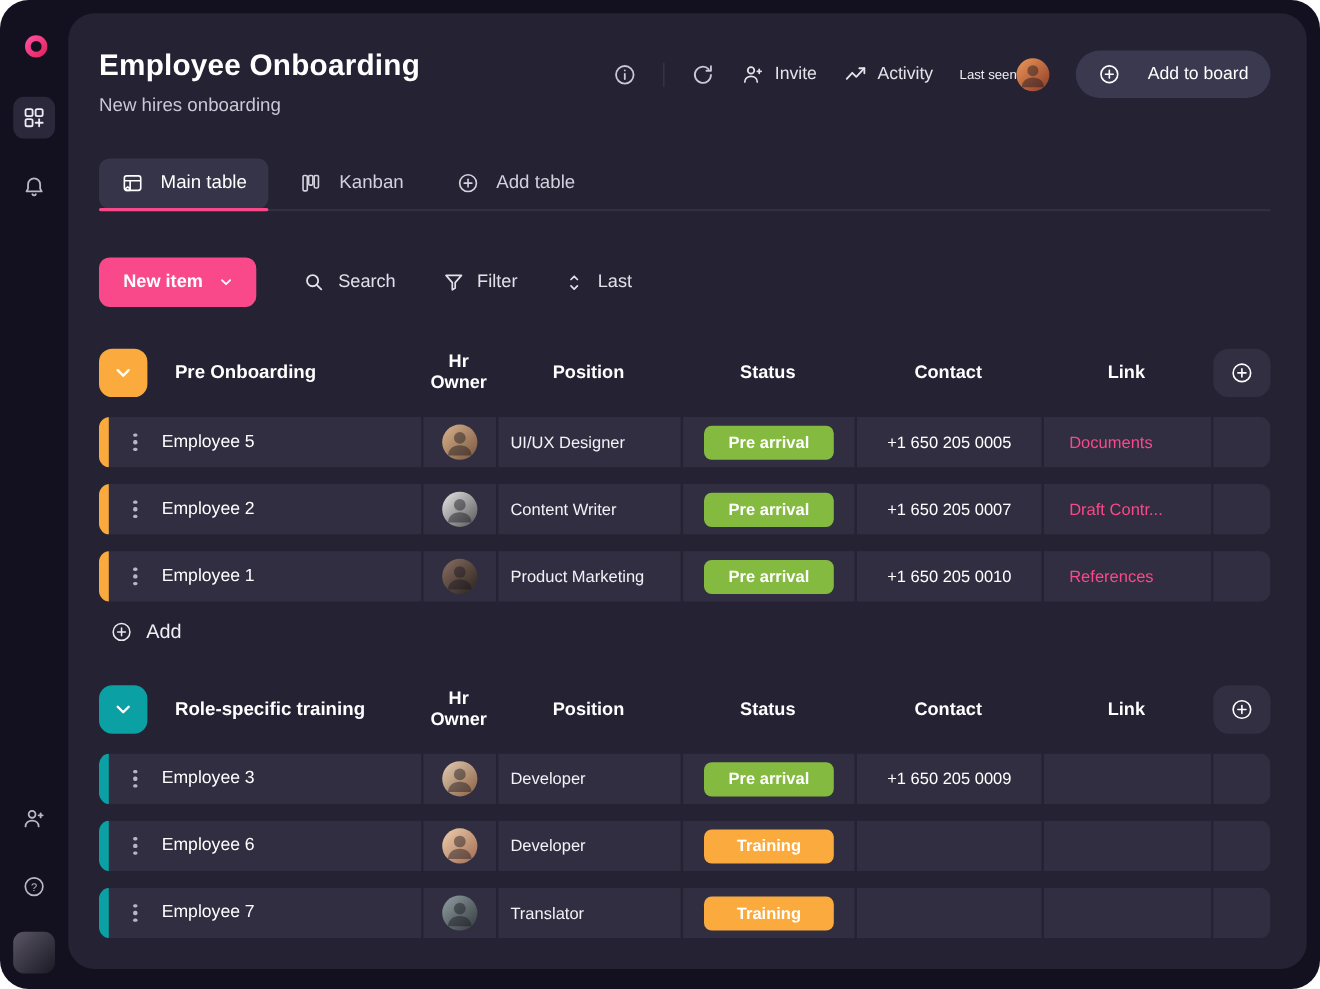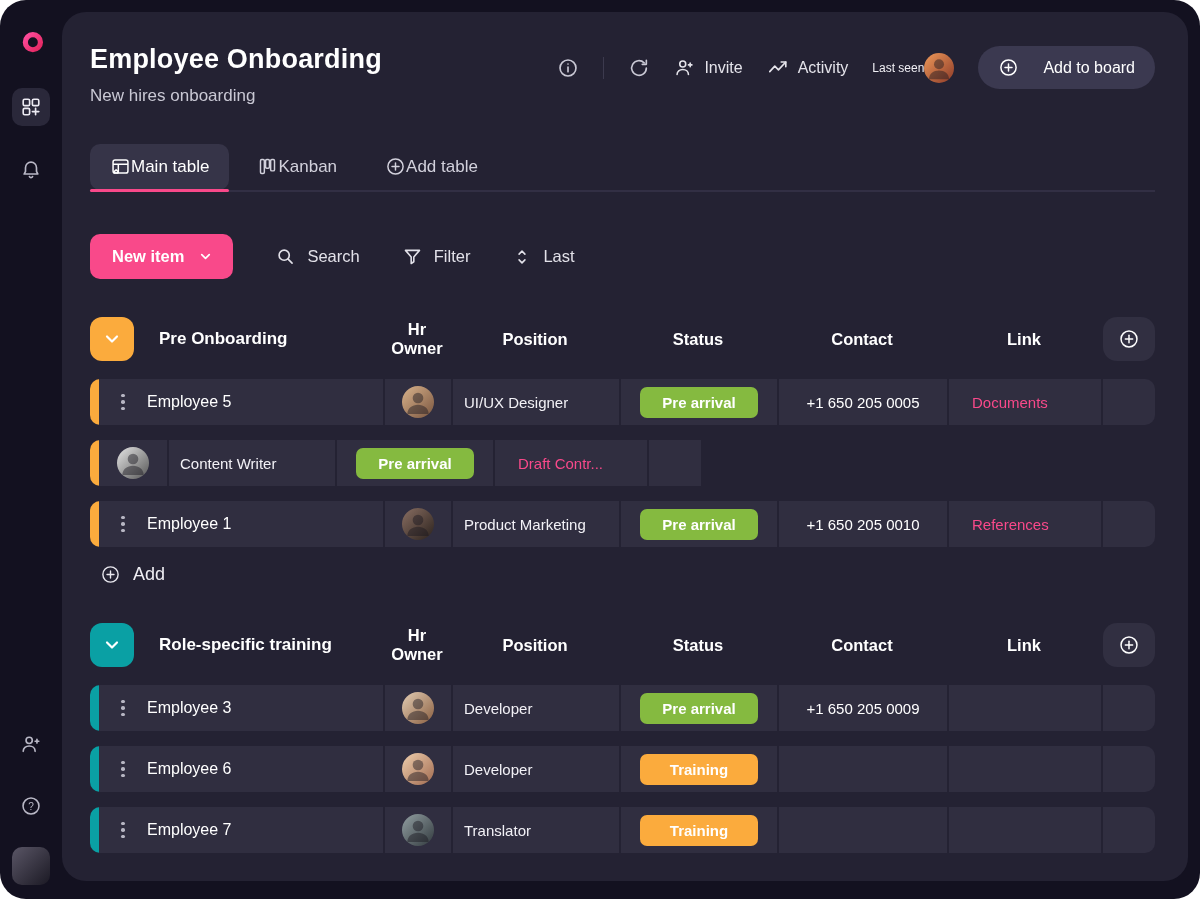--- a/index.html
+++ b/index.html
@@ -31,21 +31,21 @@
   .v-div{width:1px;height:22px;background:#3c3a4e}
   .hdr-link{display:flex;align-items:center;gap:9px;color:#e4e3ea;font-size:16px;cursor:pointer;background:none;border:none;padding:0}
   .last-seen{display:flex;align-items:center;gap:0;color:#f1f0f5;font-size:12px}
   .avatar{border-radius:50%;display:grid;place-items:center;overflow:hidden}
   .av30{width:30px;height:30px}
   .av32{width:32px;height:32px}
   .pill{display:flex;align-items:center;gap:24px;background:var(--elev);border:none;color:#fff;font-size:16px;padding:11px 20px;border-radius:22px;cursor:pointer}
 
   
   .tabs{margin-top:38px;display:flex;gap:8px;border-bottom:2px solid var(--line);position:relative}
-  .tab{display:flex;align-items:center;gap:0;color:#d2d1dc;font-size:17px;padding:12px 20px 13px;border-radius:10px;position:relative;cursor:pointer;background:none;border:none}
+  .tab{display:flex;gap:15px;color:#d2d1dc;font-size:17px;padding:12px 20px 13px;border-radius:10px;position:relative;cursor:pointer;background:none;border:none}
   .tab.active{background:#363448;color:#fff}
   .tab.active::after{content:"";position:absolute;left:0;right:0;bottom:-2px;height:3px;background:var(--pink);border-radius:2px}
 
   
   .toolbar{margin-top:42px;display:flex;align-items:center;gap:42px}
   .new-item{display:flex;align-items:center;gap:14px;background:var(--pink);color:#fff;font-size:16.5px;font-weight:600;border:none;border-radius:10px;padding:13px 20px 13px 22px;cursor:pointer}
   .tool{display:flex;align-items:center;gap:11px;color:#e2e1e9;font-size:16.5px;cursor:pointer;background:none;border:none;padding:0}
 
   
   .table{margin-top:38px}
@@ -345,33 +345,44 @@
               <span>+1 650 205 0005</span>
             </span>
           <span class="cell c-link">
               <span class="link">Documents</span>
             </span>
           <span class="cell c-plus"></span>
         </div>
 
         <div class="row">
           <span class="accent" style="background: rgb(251, 171, 61);"></span>
+          <span class="cell c-name">
+            <button class="dots">
+                <i></i>
+                <i></i>
+                <i></i>
+              </button>
+            <span class="name">Employee 2</span>
+          </span>
           <span class="cell c-owner">
             <span class="avatar av32" style="background: linear-gradient(135deg, rgb(230, 230, 230), rgb(86, 86, 86));">
               <svg viewBox="0 0 24 24" width="32" height="32">
                   <circle cx="12" cy="9" r="4" fill="rgba(25,22,32,.45)"></circle>
                   <path d="M4 21c0-4.4 3.6-7 8-7s8 2.6 8 7" fill="rgba(25,22,32,.45)"></path>
                 </svg>
             </span>
           </span>
           <span class="cell c-pos">
               <span>Content Writer</span>
             </span>
           <span class="cell c-status">
               <span class="badge" style="background: rgb(133, 186, 64);">Pre arrival</span>
+            </span>
+          <span class="cell c-contact">
+              <span>+1 650 205 0007</span>
             </span>
           <span class="cell c-link">
               <span class="link">Draft Contr...</span>
             </span>
           <span class="cell c-plus"></span>
         </div>
 
         <div class="row">
           <span class="accent" style="background: rgb(251, 171, 61);"></span>
           <span class="cell c-name">

